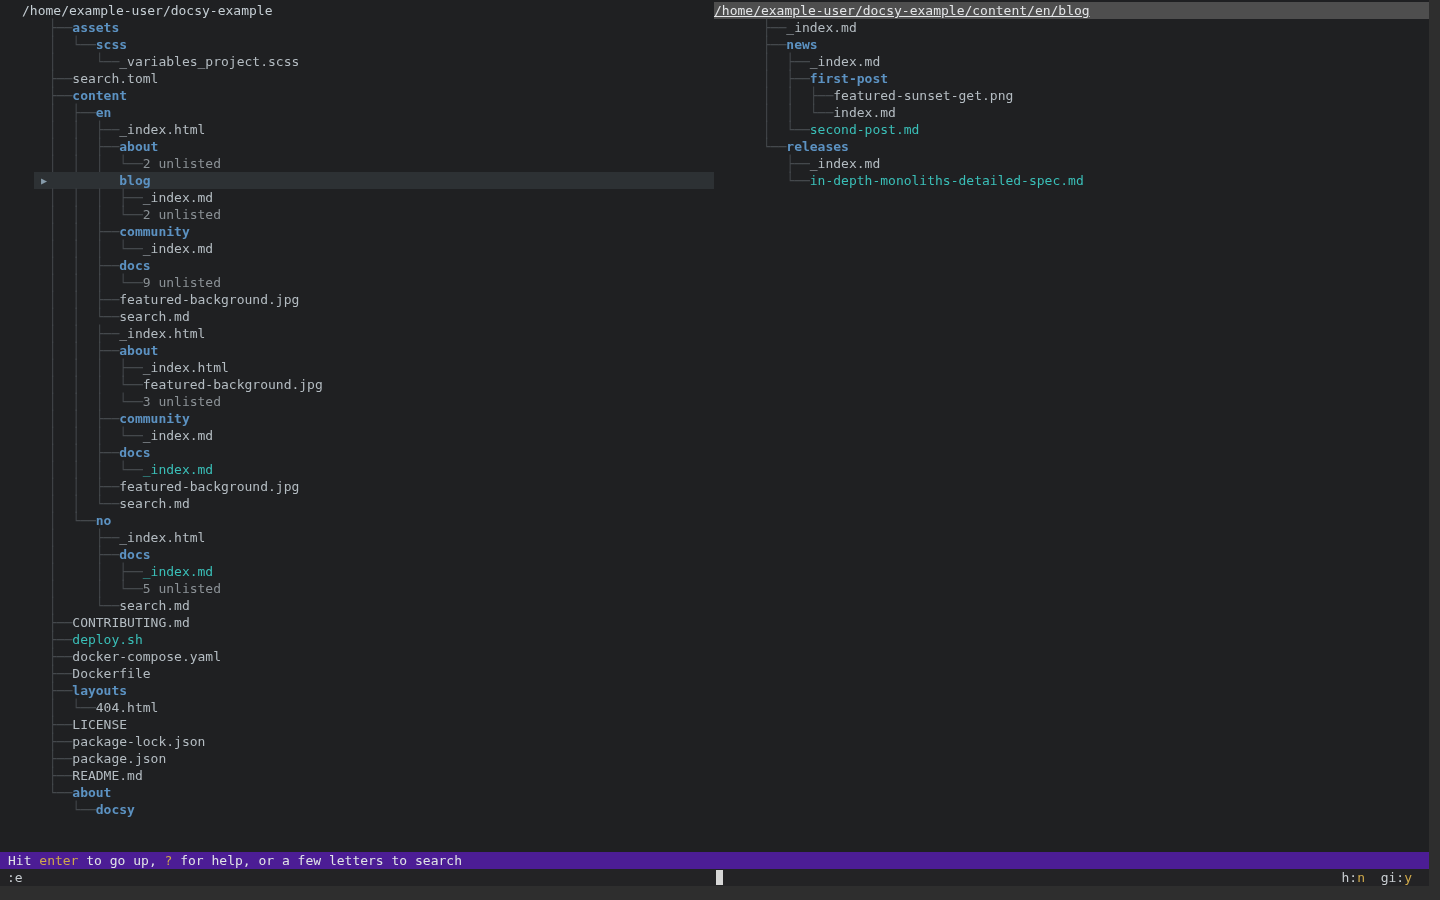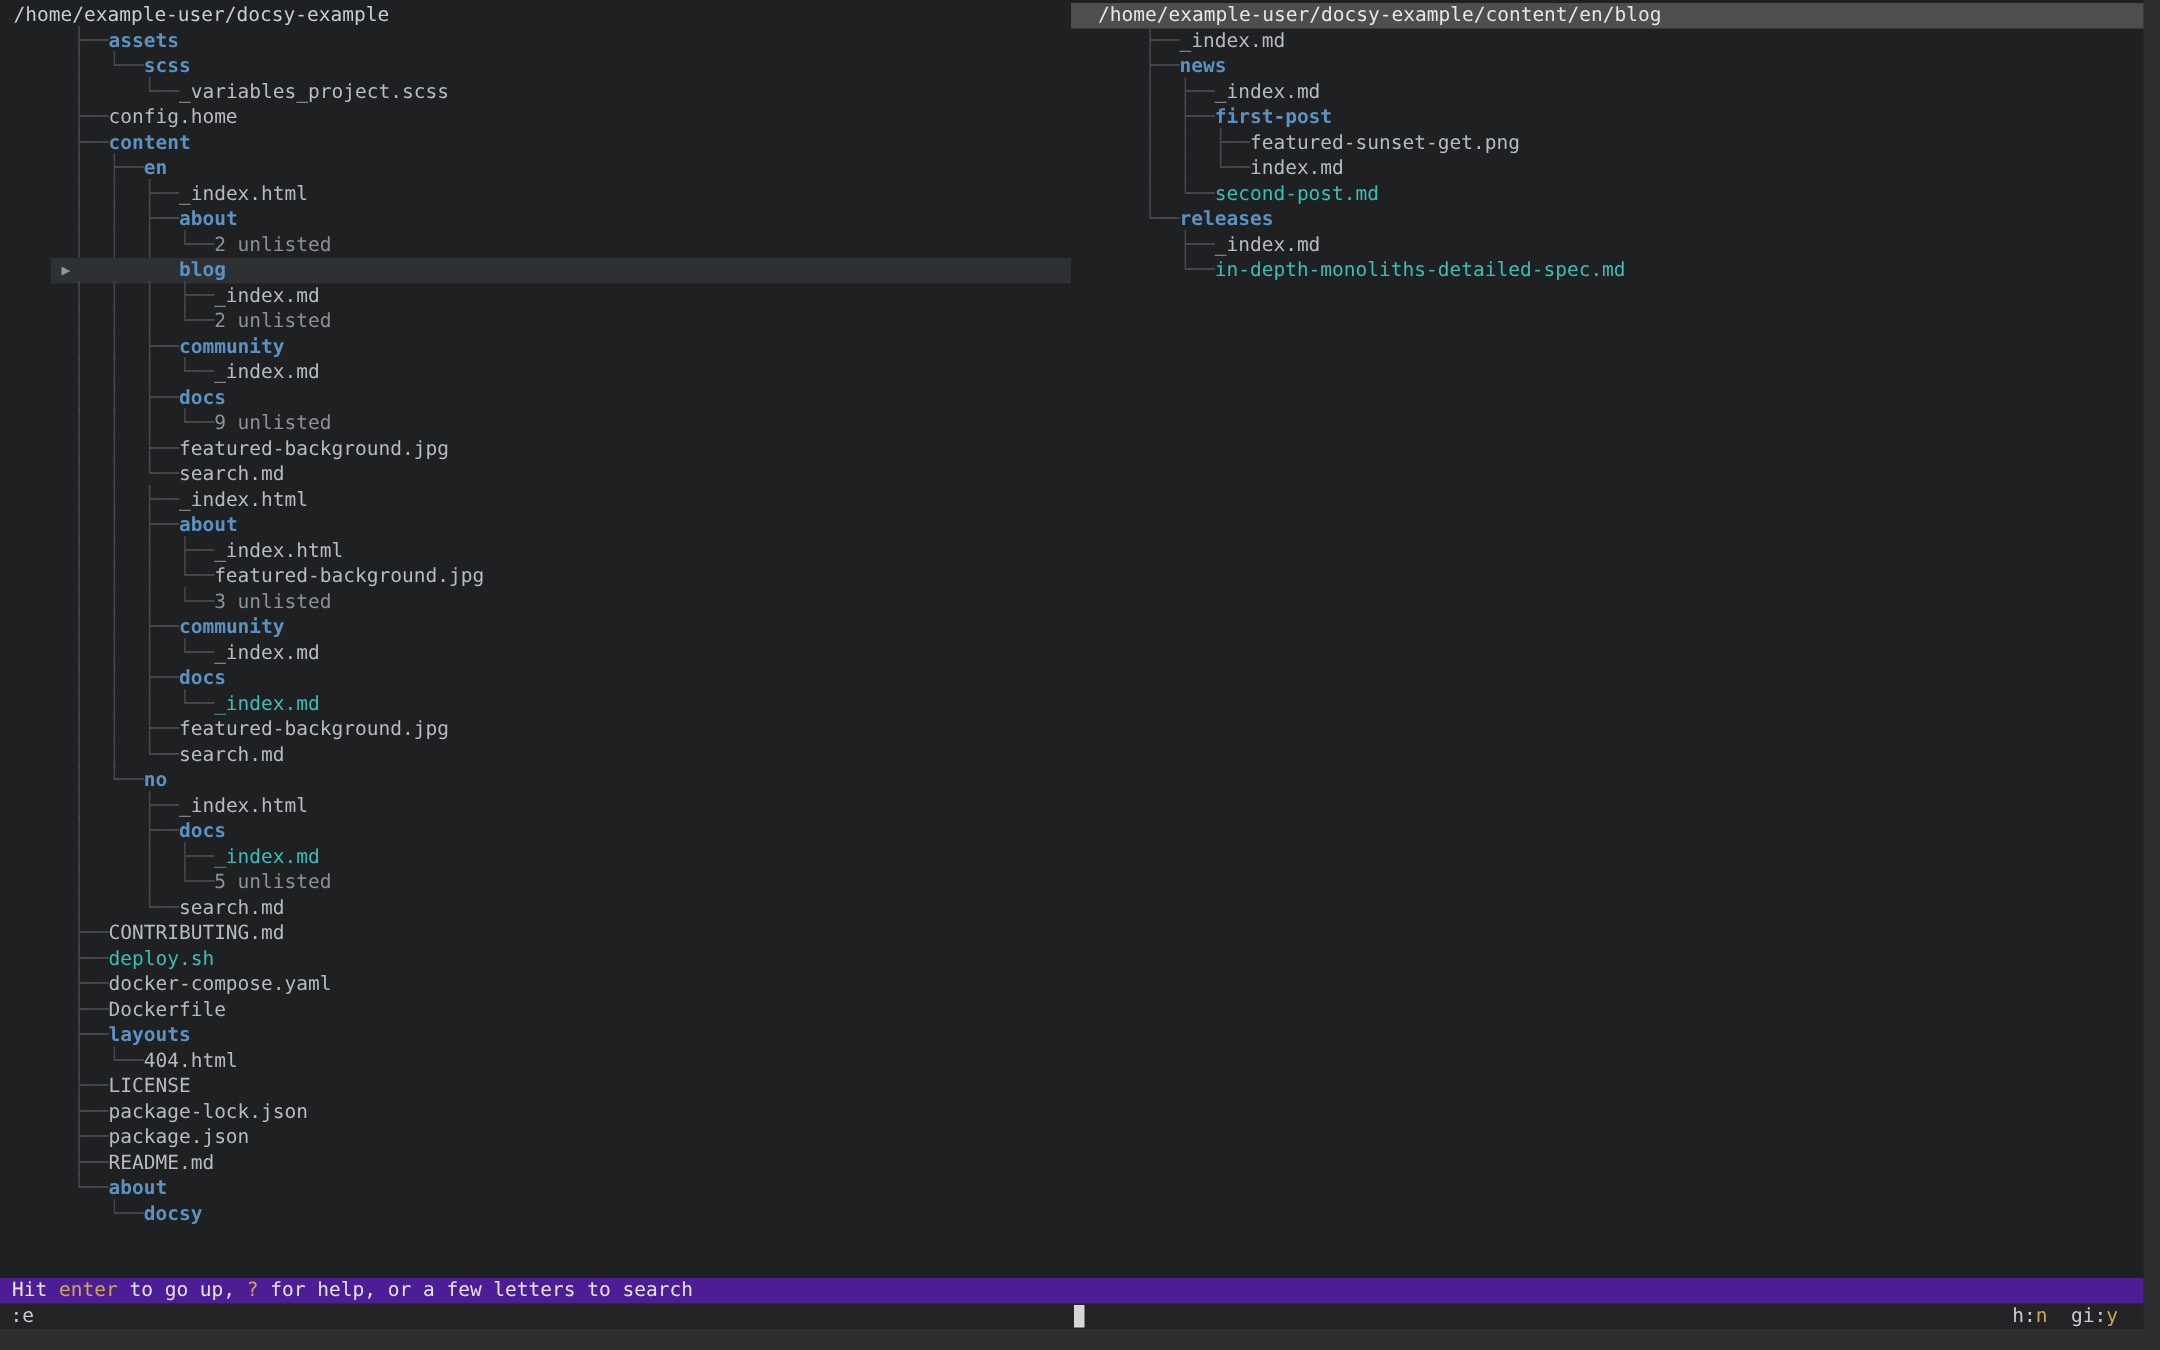--- a/index.html
+++ b/index.html
@@ -17,28 +17,29 @@
     background:#1f2022;
     padding-top:2px;
   }
   .panel { position:absolute; top:2px; }
   #left-panel  { left:0;     width:714px; }
   #right-panel { left:714px; width:715px; }
 
   .panel-title {
     height:17px; line-height:17px;
     white-space:pre;
-    padding-left:9px;
+    padding-left:22px;
     color:#c5ced4;
     overflow:hidden;
   }
   #right-panel .panel-title {
     background:#4e4e4e;
     color:#e4e6e8;
-    padding-left:18px;
+    padding-left:0;
+    text-decoration:underline;
   }
 
   .rows { position:relative; }
   .row {
     position:relative;
     height:17px; line-height:17px;
     white-space:pre;
     padding-left:7px;
     overflow:visible;
     margin-left:34px;
@@ -99,21 +100,21 @@
 <body>
 
 <div class="screen">
 
   <div class="panel" id="left-panel">
     <div class="panel-title">/home/example-user/docsy-example</div>
     <div class="rows" id="left-rows">
         <div class="row"><span class="prefix"> ├──</span><span class="name dir">assets</span></div>
         <div class="row"><span class="prefix"> │  └──</span><span class="name dir">scss</span></div>
         <div class="row"><span class="prefix"> │     └──</span><span class="name file">_variables_project.scss</span></div>
-        <div class="row"><span class="prefix"> ├──</span><span class="name file">config.home</span></div>
+        <div class="row"><span class="prefix"> ├──</span><span class="name file">search.toml</span></div>
         <div class="row"><span class="prefix"> ├──</span><span class="name dir">content</span></div>
         <div class="row"><span class="prefix"> │  ├──</span><span class="name dir">en</span></div>
         <div class="row"><span class="prefix"> │  │  ├──</span><span class="name file">_index.html</span></div>
         <div class="row"><span class="prefix"> │  │  ├──</span><span class="name dir">about</span></div>
         <div class="row"><span class="prefix"> │  │  │  └──</span><span class="name unlisted">2 unlisted</span></div>
         <div class="row sel"><span class="arrow">▶</span><span class="prefix">          </span><span class="name dir">blog</span></div>
         <div class="row"><span class="prefix"> │  │  │  ├──</span><span class="name file">_index.md</span></div>
         <div class="row"><span class="prefix"> │  │  │  └──</span><span class="name unlisted">2 unlisted</span></div>
         <div class="row"><span class="prefix"> │  │  ├──</span><span class="name dir">community</span></div>
         <div class="row"><span class="prefix"> │  │  │  └──</span><span class="name file">_index.md</span></div>

